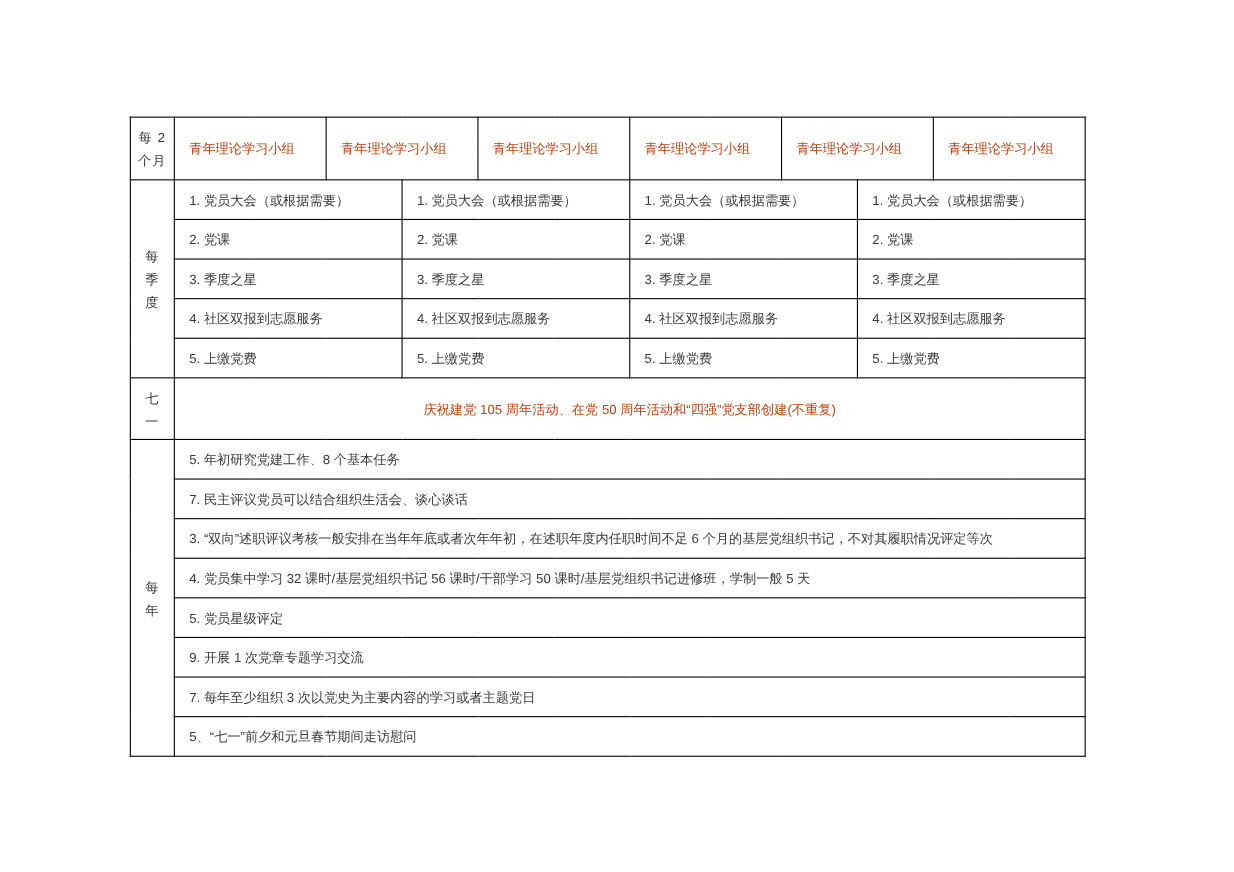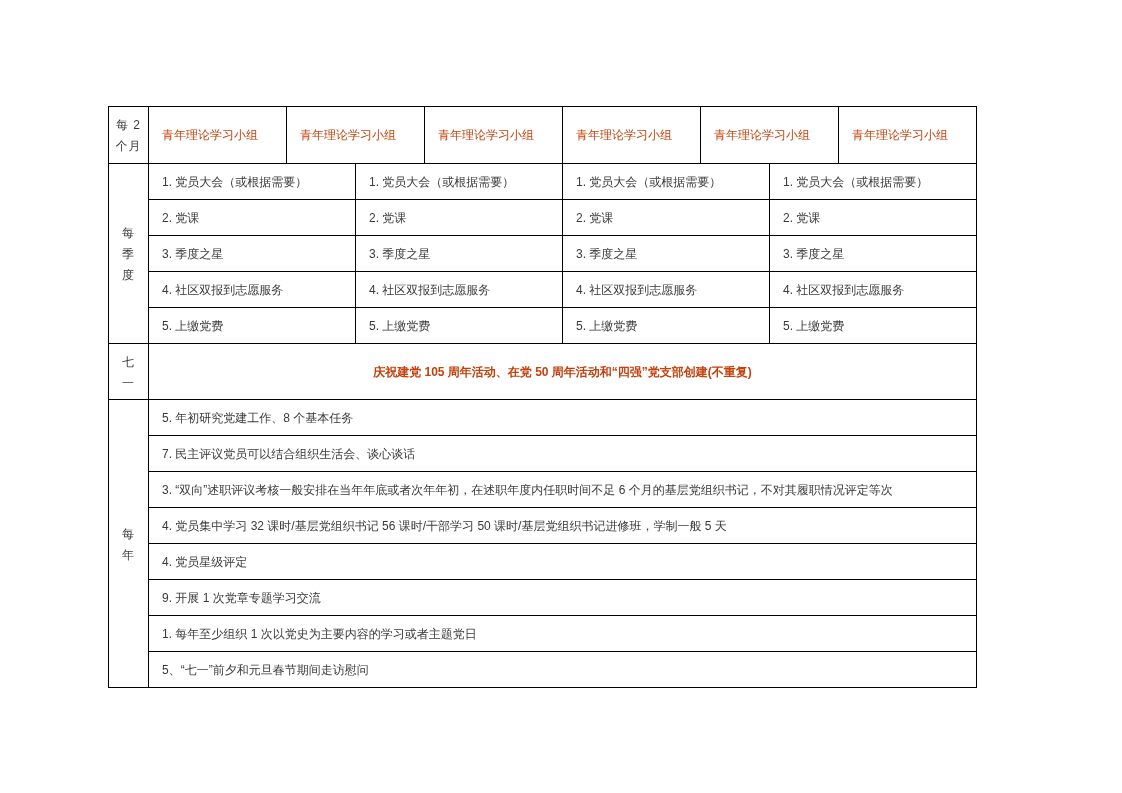--- a/index.html
+++ b/index.html
@@ -2,21 +2,21 @@
 <html><head>
 <meta charset="utf-8">
 <style>
   html,body{margin:0;padding:0;}
   body{
     width:1122px;height:793px;
     background:#ffffff;
     font-family:"Liberation Sans","DejaVu Sans",sans-serif;
     position:relative;
   }
-  .page{position:absolute;left:108px;top:106px;}
+  .page{position:absolute;left:118px;top:106px;}
   table.doc-table{
     border-collapse:collapse;
     table-layout:fixed;
     width:868px;
   }
   col.c-label{width:40px;}
   col.c-unit{width:69px;}
   td{
     border:1px solid #000000;
     font-size:12px;
@@ -31,21 +31,21 @@
     text-align:center;
     white-space:pre-line;
     line-height:21px;
     letter-spacing:1px;
   }
   tr.r-bimonthly{height:57px;}
   tr.r-quarter{height:36px;}
   tr.r-july{height:56px;}
   tr.r-year{height:36px;}
   .red{color:#c2410c;}
-  td.center{text-align:center;padding:0 4px;font-weight:bold;}
+  td.center{text-align:center;padding:0 4px;}
 </style>
 </head>
 <body>
 
 <div class="page">
   <table class="doc-table">
     <colgroup>
       <col class="c-label">
       <col class="c-unit">
         <col class="c-unit">
@@ -121,26 +121,26 @@
       <tr class="r-year">
         <td colspan="12">7. 民主评议党员可以结合组织生活会、谈心谈话</td>
       </tr>
       <tr class="r-year">
         <td colspan="12">3. “双向”述职评议考核一般安排在当年年底或者次年年初，在述职年度内任职时间不足 6 个月的基层党组织书记，不对其履职情况评定等次</td>
       </tr>
       <tr class="r-year">
         <td colspan="12">4. 党员集中学习 32 课时/基层党组织书记 56 课时/干部学习 50 课时/基层党组织书记进修班，学制一般 5 天</td>
       </tr>
       <tr class="r-year">
-        <td colspan="12">4. 党员星级评定</td>
+        <td colspan="12">5. 党员星级评定</td>
       </tr>
       <tr class="r-year">
         <td colspan="12">9. 开展 1 次党章专题学习交流</td>
       </tr>
       <tr class="r-year">
-        <td colspan="12">1. 每年至少组织 1 次以党史为主要内容的学习或者主题党日</td>
+        <td colspan="12">7. 每年至少组织 3 次以党史为主要内容的学习或者主题党日</td>
       </tr>
       <tr class="r-year">
         <td colspan="12">5、“七一”前夕和元旦春节期间走访慰问</td>
       </tr>
     </tbody>
   </table>
 </div>
 
 </body></html>

